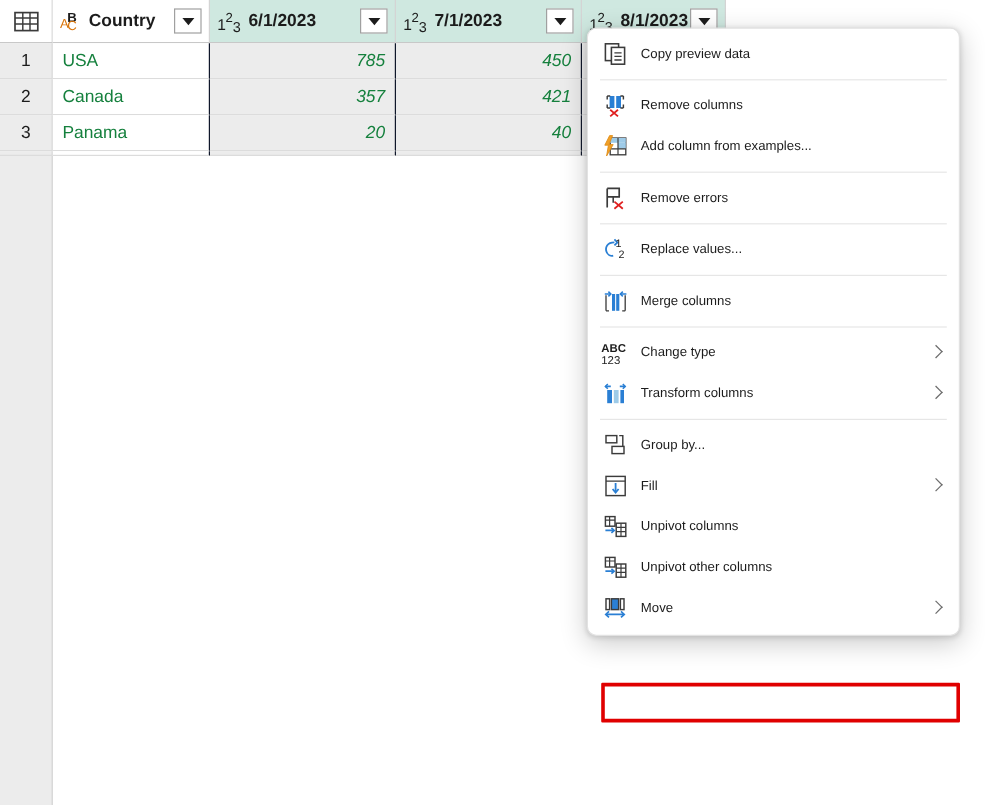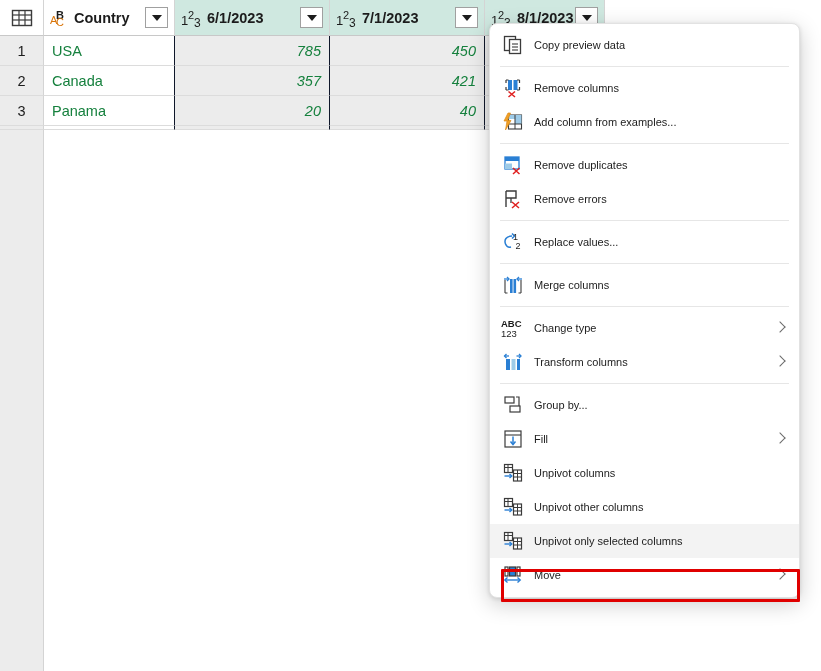--- a/index.html
+++ b/index.html
@@ -291,31 +291,20 @@
         <line x1="13" y1="4" x2="13" y2="18" stroke="#3b3b3b" stroke-width="1"></line>
         <line x1="6.5" y1="13" x2="19.5" y2="13" stroke="#3b3b3b" stroke-width="1"></line>
         <path d="M6 2 L2 10 L5 10 L3.5 19 L9 9.5 L5.5 9.5 L8.5 2 Z" fill="#f0a028" stroke="#e08a12" stroke-width="0.7"></path>
       </svg>
     </span>
     <span class="lbl">Add column from examples...</span>
   </div>
 
   <div class="sep"></div>
 
-  <div class="mi">
-    <span class="ico">
-      <svg width="22" height="22" viewBox="0 0 22 22">
-        <rect x="3" y="3" width="14" height="12" fill="#ffffff" stroke="#2a7fd4" stroke-width="1.3"></rect>
-        <rect x="3" y="3" width="14" height="4" fill="#2a7fd4"></rect>
-        <rect x="3" y="9.5" width="7" height="5.5" fill="#9ecbe8"></rect>
-        <path d="M11 14 L17.5 20 M17.5 14 L11 20" stroke="#e02020" stroke-width="1.5"></path>
-      </svg>
-    </span>
-    <span class="lbl">Remove duplicates</span>
-  </div>
 
   <div class="mi">
     <span class="ico">
       <svg width="22" height="22" viewBox="0 0 22 22">
         <path d="M4 3 L4 19" stroke="#3b3b3b" stroke-width="1.4"></path>
         <path d="M4 3 L14 3 L14 10 L4 10" stroke="#3b3b3b" stroke-width="1.4" fill="none"></path>
         <line x1="9" y1="10" x2="9" y2="15" stroke="#3b3b3b" stroke-width="1.3"></line>
         <path d="M10 14 L17 20 M17 14 L10 20" stroke="#e02020" stroke-width="1.5"></path>
       </svg>
     </span>
@@ -437,36 +426,20 @@
         <line x1="11.5" y1="11.5" x2="19.5" y2="11.5" stroke="#3b3b3b" stroke-width="1"></line>
         <line x1="11.5" y1="15" x2="19.5" y2="15" stroke="#3b3b3b" stroke-width="1"></line>
         <line x1="15.5" y1="8" x2="15.5" y2="19" stroke="#3b3b3b" stroke-width="1"></line>
         <path d="M2.5 14 L9.5 14" stroke="#2a7fd4" stroke-width="1.4"></path>
         <path d="M7.5 12 L9.8 14 L7.5 16" stroke="#2a7fd4" stroke-width="1.4" fill="none"></path>
       </svg>
     </span>
     <span class="lbl">Unpivot other columns</span>
   </div>
 
-  <div class="mi hl">
-    <span class="ico">
-      <svg width="22" height="22" viewBox="0 0 22 22">
-        <rect x="2.5" y="2.5" width="8" height="8" fill="#ffffff" stroke="#3b3b3b" stroke-width="1.2"></rect>
-        <line x1="2.5" y1="5.5" x2="10.5" y2="5.5" stroke="#3b3b3b" stroke-width="1"></line>
-        <line x1="6" y1="2.5" x2="6" y2="10.5" stroke="#3b3b3b" stroke-width="1"></line>
-        <rect x="11.5" y="8" width="8" height="11" fill="#ffffff" stroke="#3b3b3b" stroke-width="1.2"></rect>
-        <line x1="11.5" y1="11.5" x2="19.5" y2="11.5" stroke="#3b3b3b" stroke-width="1"></line>
-        <line x1="11.5" y1="15" x2="19.5" y2="15" stroke="#3b3b3b" stroke-width="1"></line>
-        <line x1="15.5" y1="8" x2="15.5" y2="19" stroke="#3b3b3b" stroke-width="1"></line>
-        <path d="M2.5 14 L9.5 14" stroke="#2a7fd4" stroke-width="1.4"></path>
-        <path d="M7.5 12 L9.8 14 L7.5 16" stroke="#2a7fd4" stroke-width="1.4" fill="none"></path>
-      </svg>
-    </span>
-    <span class="lbl">Unpivot only selected columns</span>
-  </div>
 
   <div class="mi">
     <span class="ico">
       <svg width="22" height="22" viewBox="0 0 22 22">
         <rect x="3" y="3" width="3" height="9" fill="#ffffff" stroke="#3b3b3b" stroke-width="1.2"></rect>
         <rect x="7.5" y="3" width="6" height="9" fill="#2a7fd4" stroke="#3b3b3b" stroke-width="1.2"></rect>
         <rect x="15" y="3" width="3" height="9" fill="#ffffff" stroke="#3b3b3b" stroke-width="1.2"></rect>
         <path d="M3 16 L18 16" stroke="#2a7fd4" stroke-width="1.4"></path>
         <path d="M5.5 13.5 L2.8 16 L5.5 18.5" stroke="#2a7fd4" stroke-width="1.4" fill="none"></path>
         <path d="M15.5 13.5 L18.2 16 L15.5 18.5" stroke="#2a7fd4" stroke-width="1.4" fill="none"></path>

